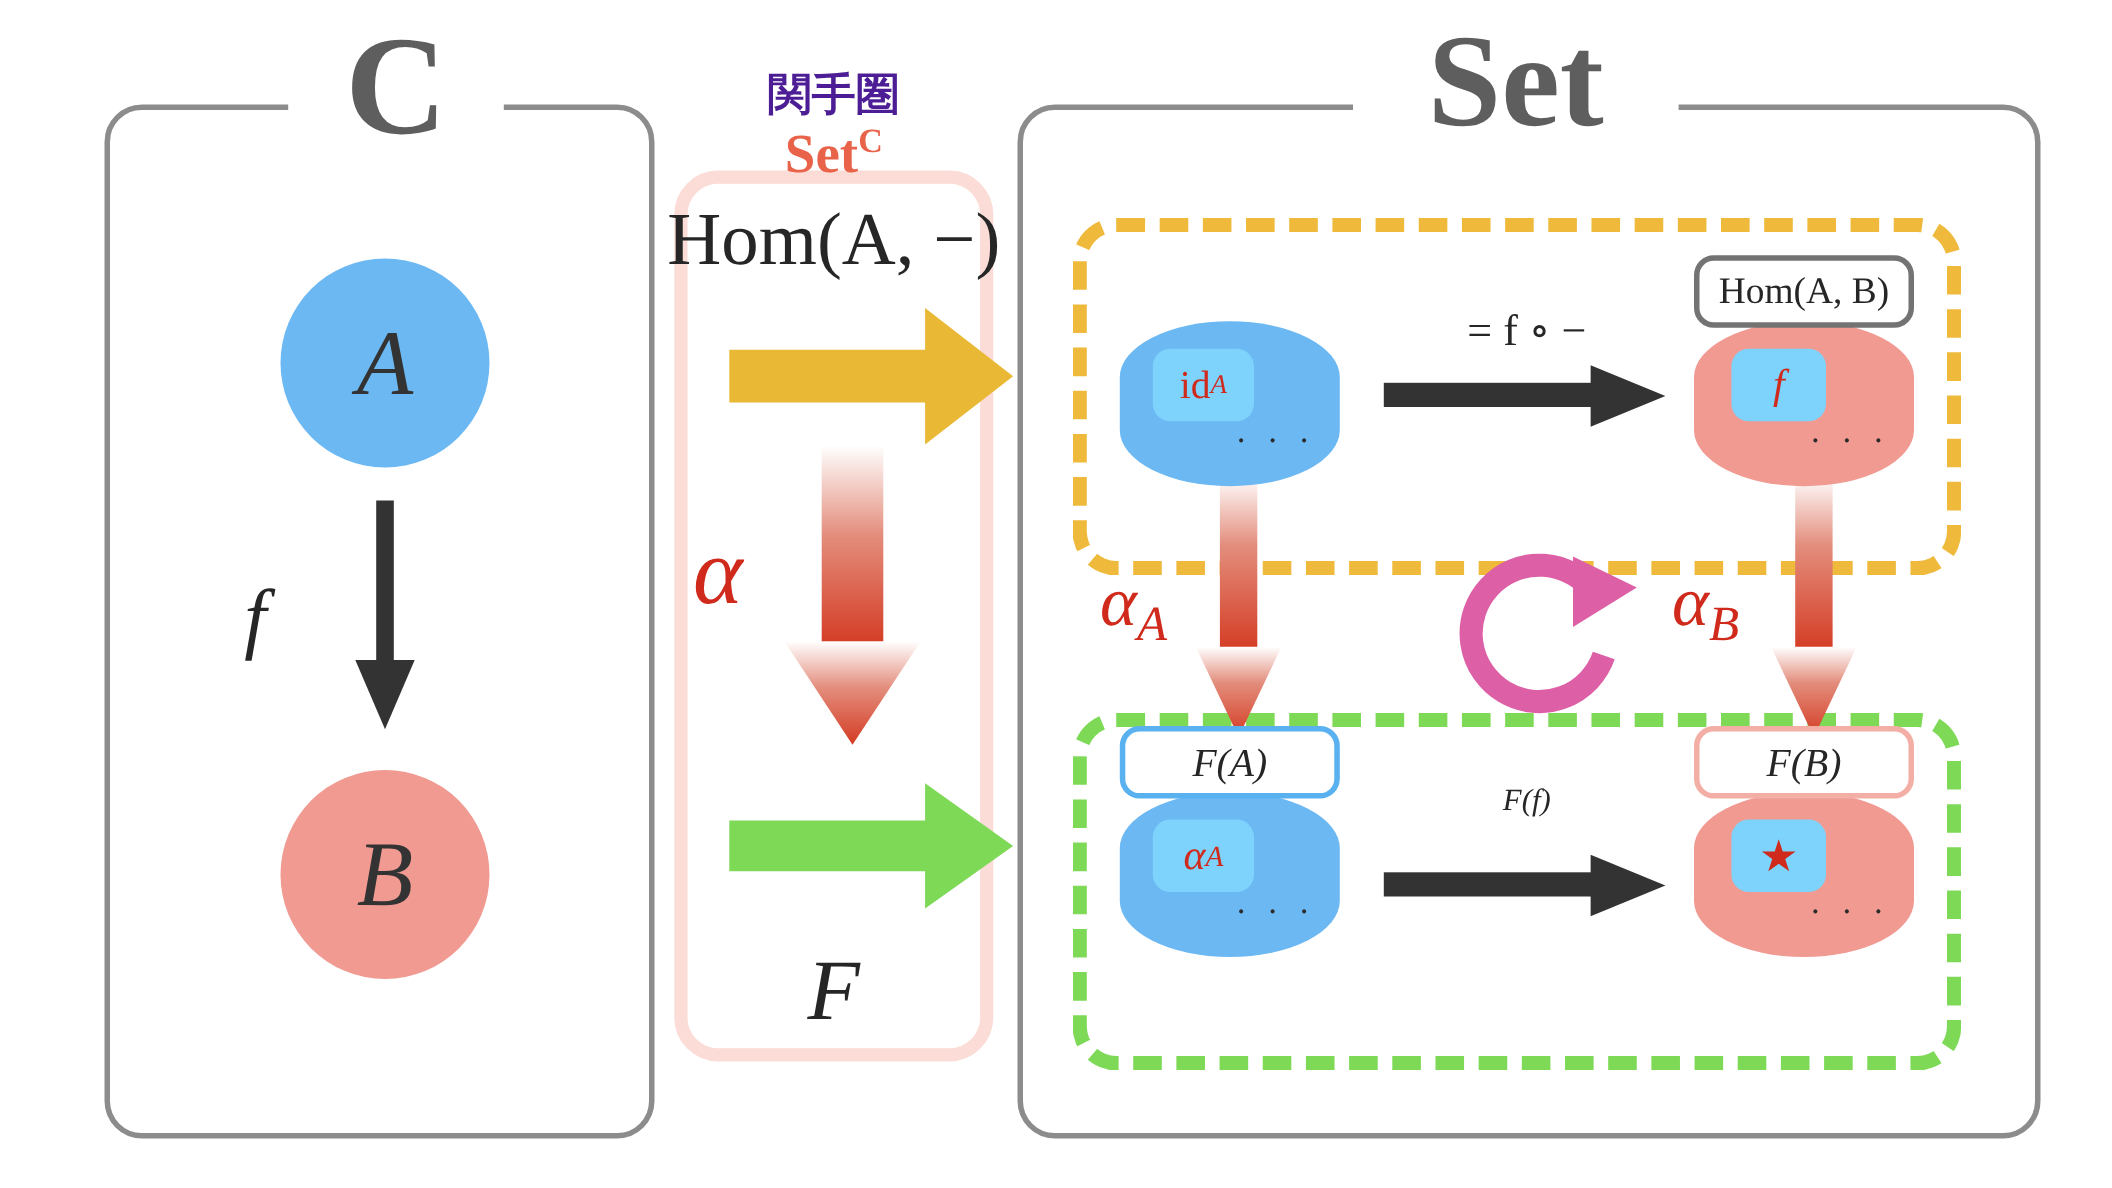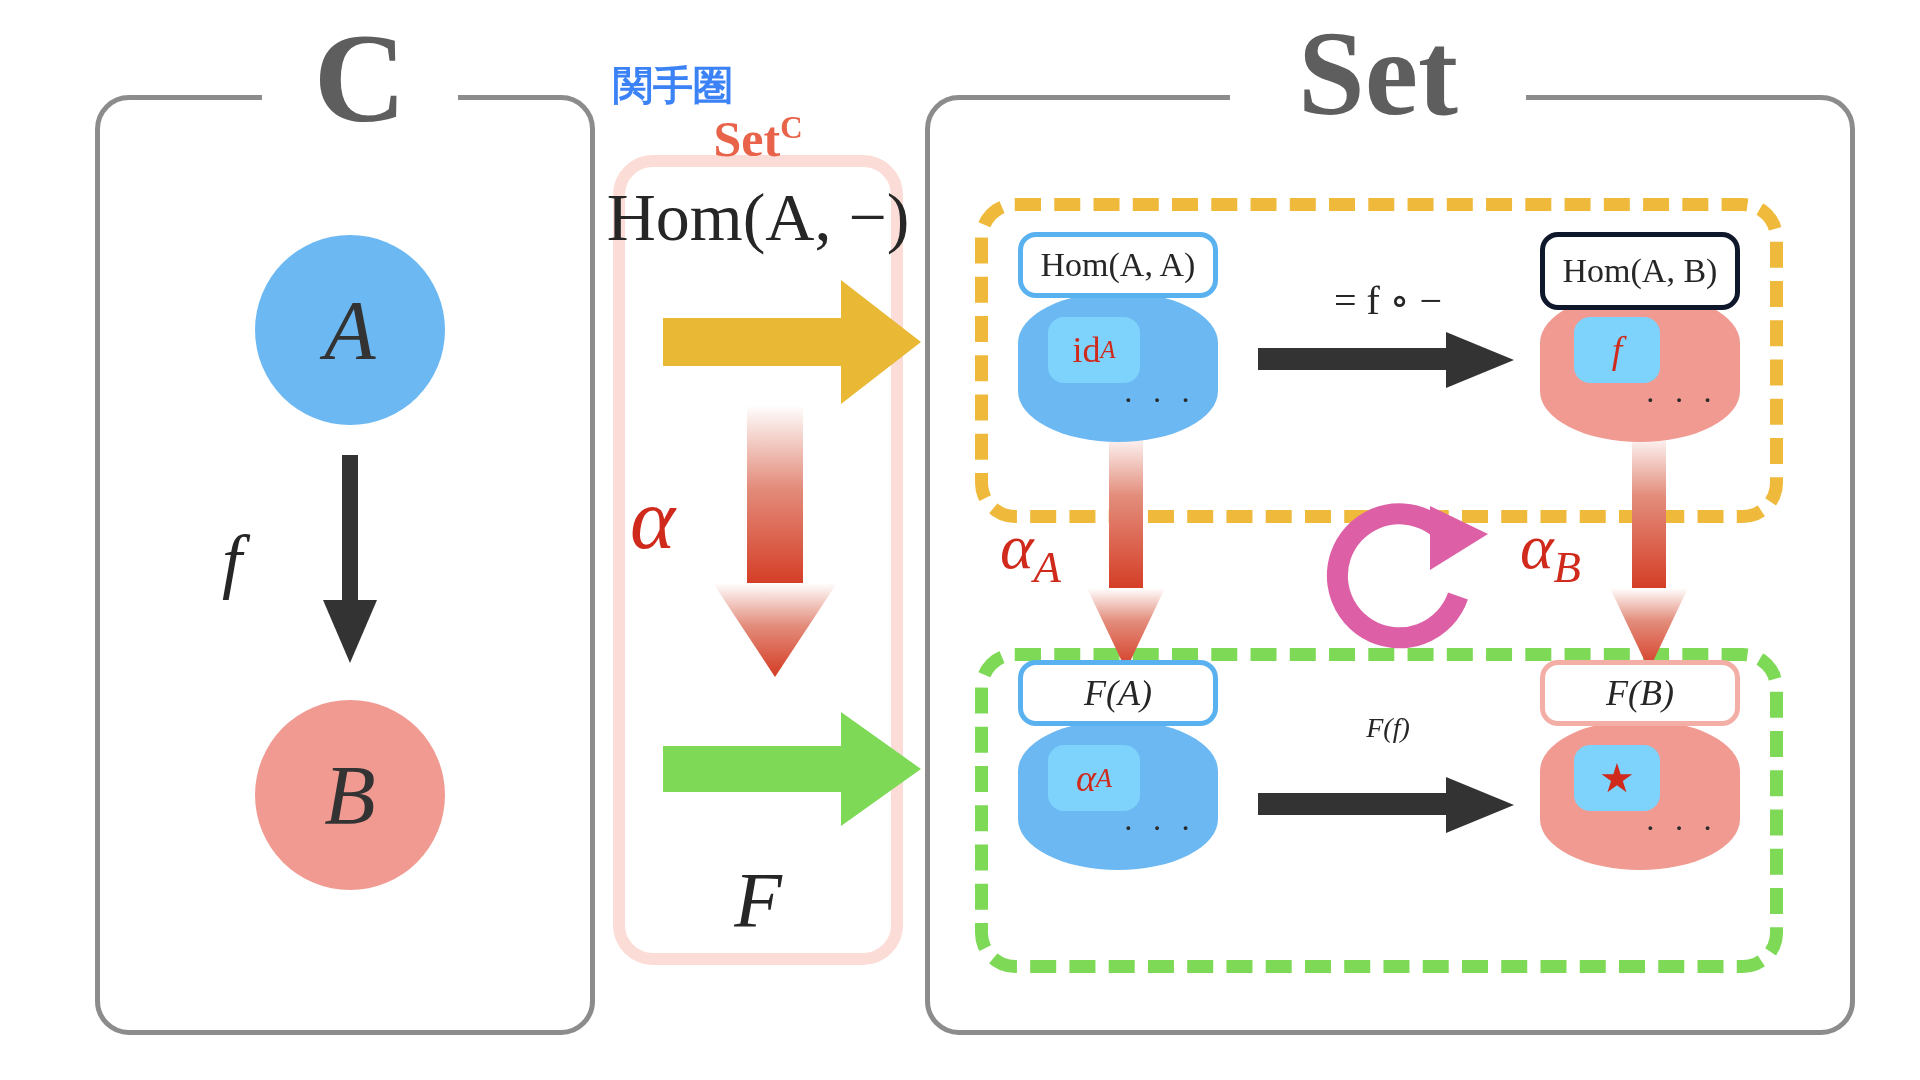--- a/index.html
+++ b/index.html
@@ -38,24 +38,25 @@
   
   .panel-func {
     position: absolute;
     border: 12px solid #fbdcd6;
     border-radius: 40px;
     box-sizing: border-box;
     background: transparent;
   }
   .func-jp {
     position: absolute;
-    color: #3b82f6;
+    color: #4c1d95;
     font-family: "DejaVu Sans", sans-serif;
     font-weight: bold;
     white-space: nowrap;
+    text-align: center;
   }
   .func-setc {
     position: absolute;
     color: #e8634a;
     font-family: "Liberation Serif", "DejaVu Serif", serif;
     font-weight: bold;
     white-space: nowrap;
     text-align: center;
   }
   .func-setc sup { font-size: 0.62em; vertical-align: super; }
@@ -198,39 +199,36 @@
 
   <div class="panel" style="left:925px; top:95px; width:930px; height:940px;"></div>
 
   <div class="panel-title" style="left:1230px; top:14px; width:260px; font-size:120px;">Set</div>
 
   <div class="dashbox dash-yellow" style="left:975px; top:198px; width:808px; height:325px;"></div>
 
   <div class="dashbox dash-green" style="left:975px; top:648px; width:808px; height:325px;"></div>
 
   <div class="setblob" style="left:1018px; top:232px; width:200px; height:210px;">
-    <div class="cap" style="width:200px; height:66px; border:5px solid #59b1f0; font-size:34px;">
-      <span>Hom(A, A)</span>
-    </div>
     <div class="body" style="top:60px; width:200px; height:150px; background:#6cb8f2;"></div>
     <div class="elem" style="left:30px; top:85px; width:92px; height:66px; font-size:36px;">
       <span>id</span>
         <sub style="font-size:0.68em; font-style:italic;">A</sub>
     </div>
     <div class="dots" style="left:105px; top:152px; font-size:32px;">· · ·</div>
   </div>
 
   <div class="lbl" style="left:1248px; top:278px; width:280px; font-size:40px;">= f ∘ −</div>
   <svg style="left:1258px; top:330px; width:260px; height:60px;" width="260" height="60" viewBox="0 0 260 60">
     <rect x="0" y="18" width="196" height="22" fill="#333333"></rect>
     <polygon points="188,2 188,58 256,30" fill="#333333"></polygon>
   </svg>
 
   <div class="setblob" style="left:1540px; top:232px; width:200px; height:210px;">
-    <div class="cap" style="width:200px; height:78px; border:5px solid #0f172a; font-size:34px;">
+    <div class="cap" style="width:200px; height:66px; border:5px solid #737373; font-size:34px;">
       <span>Hom(A, B)</span>
     </div>
     <div class="body" style="top:60px; width:200px; height:150px; background:#f09a92;"></div>
     <div class="elem" style="left:34px; top:85px; width:86px; height:66px; font-size:38px; font-style:italic;">
       <span>f</span>
     </div>
     <div class="dots" style="left:105px; top:152px; font-size:32px;">· · ·</div>
   </div>
 
   <svg style="left:1082px; top:432px; width:88px; height:242px;" width="88" height="242" viewBox="0 0 88 242">

